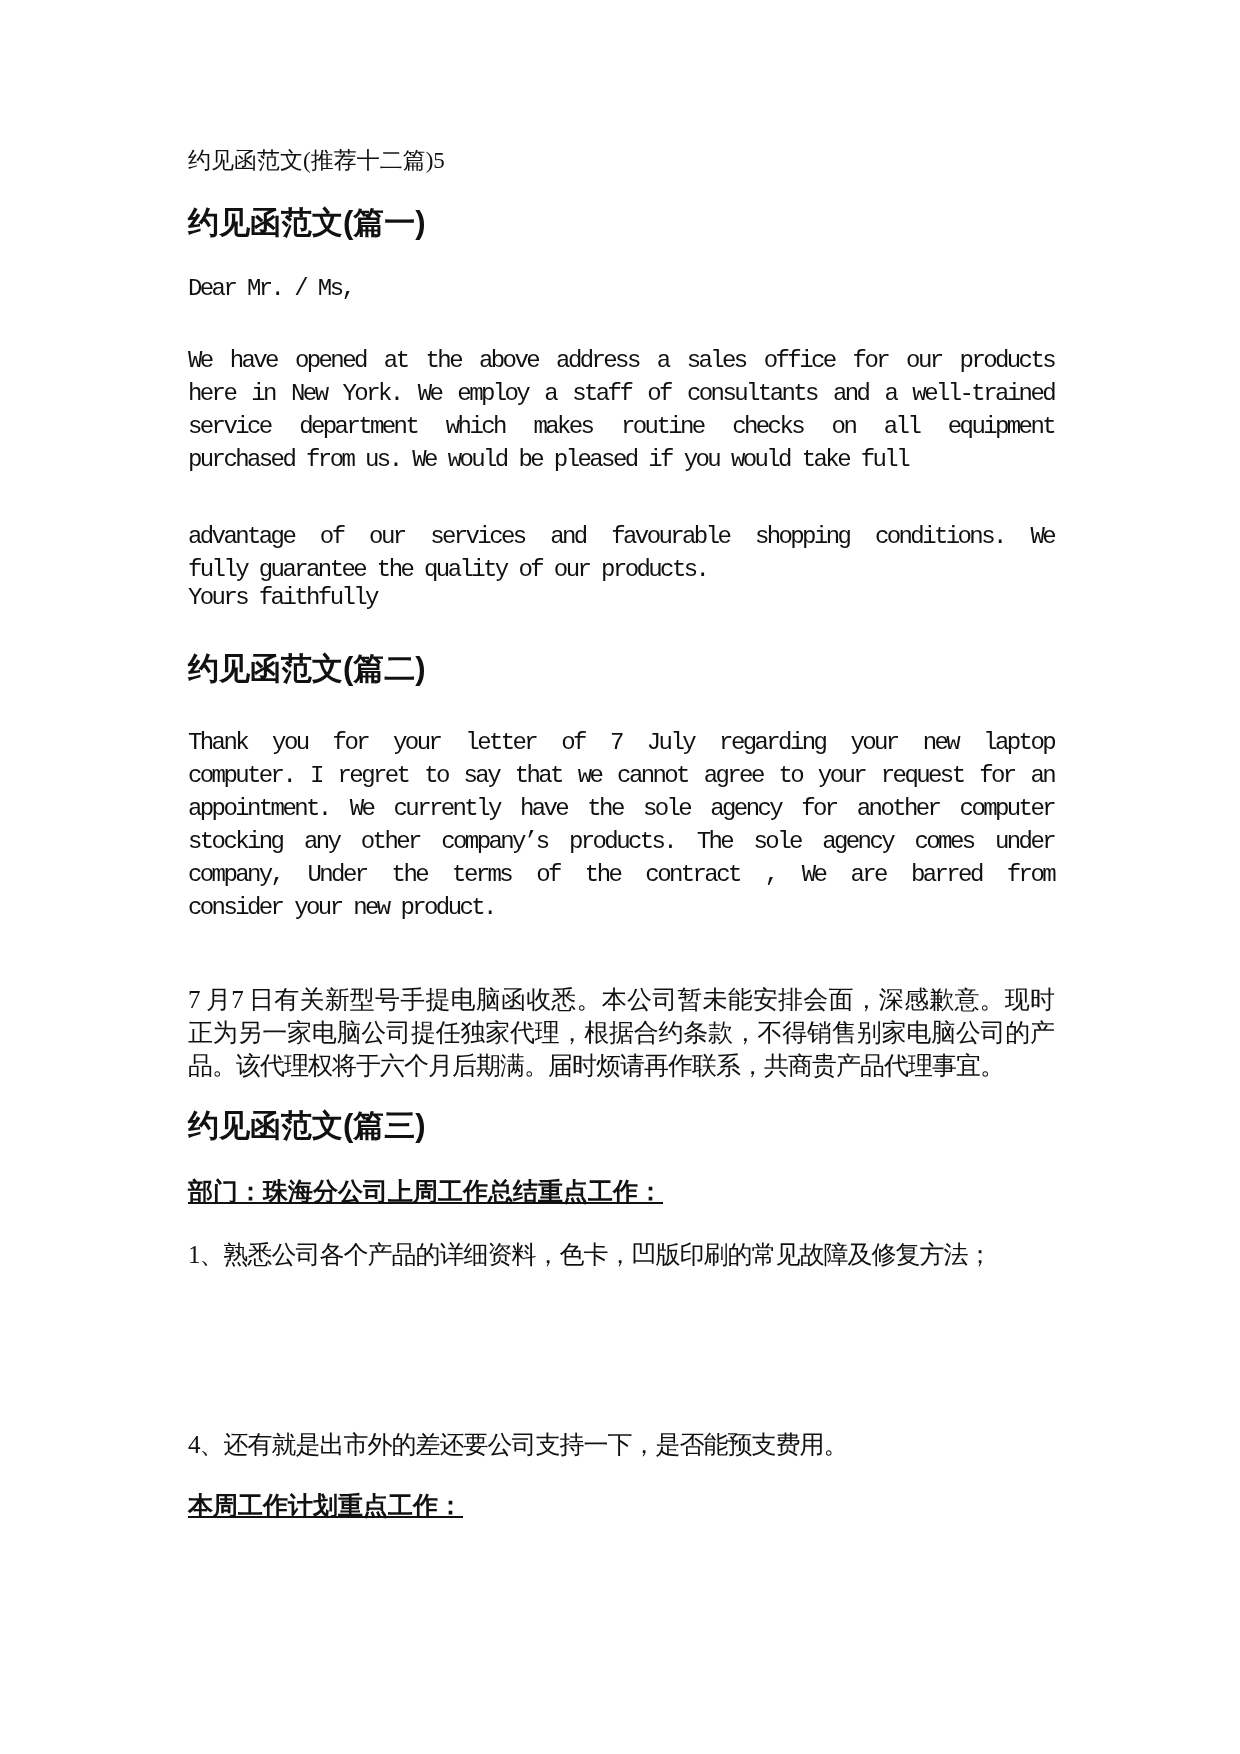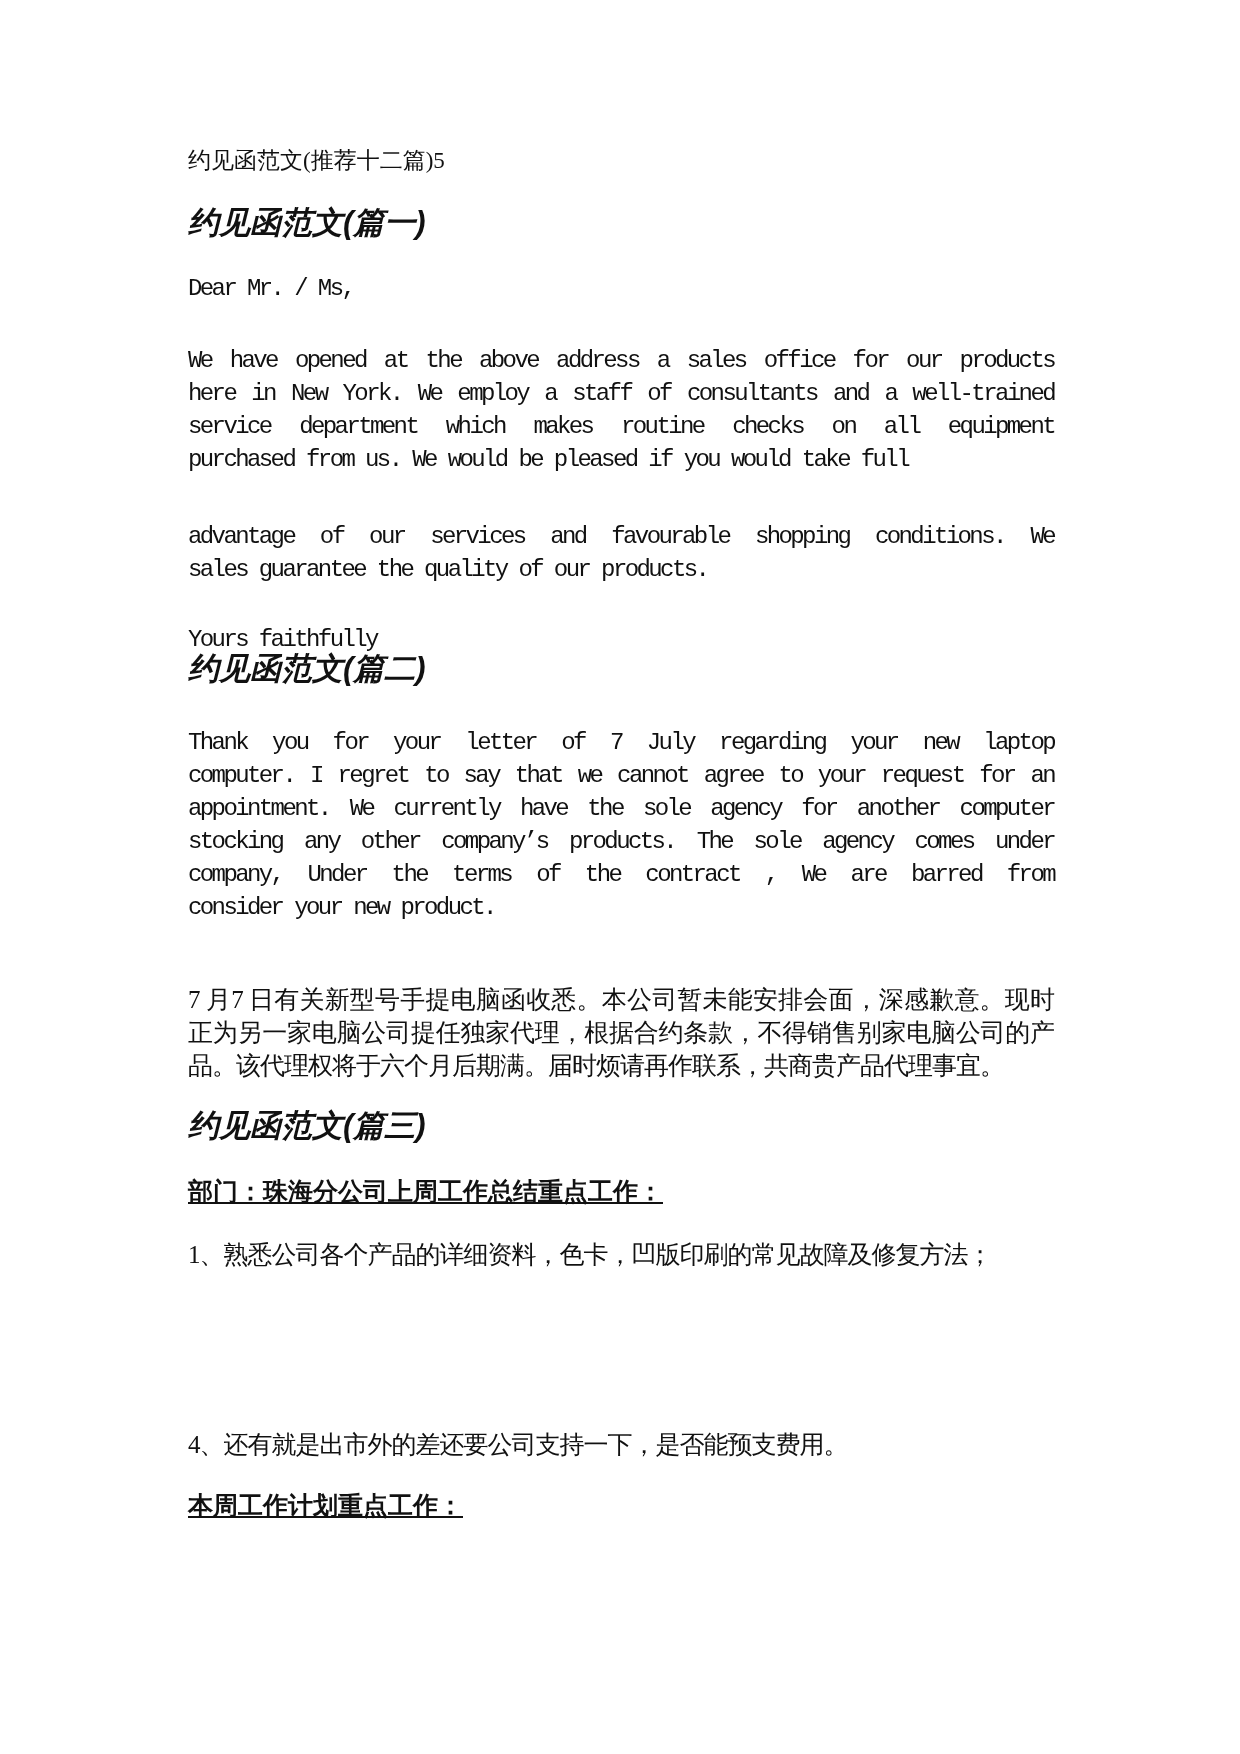--- a/index.html
+++ b/index.html
@@ -44,21 +44,20 @@
     letter-spacing: 0;
   }
   
   .hd {
     font-family: "Liberation Sans", "DejaVu Sans", sans-serif;
     font-size: 31px;
     line-height: 42px;
     font-weight: 700;
     letter-spacing: 0;
     margin: 0;
-    font-style: italic;
   }
   
   .bold-line {
     font-family: "Liberation Sans", "DejaVu Sans", sans-serif;
     font-size: 25px;
     line-height: 33px;
     font-weight: 700;
     letter-spacing: 0;
     text-decoration: underline;
   }
@@ -85,24 +84,24 @@
 
   <div class="blk mono para" style="top:344px">
     <div class="jl">We have opened at the above address a sales office for our products</div>
     <div class="jl">here in New York. We employ a staff of consultants and a well-trained</div>
     <div class="jl">service department which makes routine checks on all equipment</div>
     <div class="ll">purchased from us. We would be pleased if you would take full</div>
   </div>
 
   <div class="blk mono para" style="top:520px">
     <div class="jl">advantage of our services and favourable shopping conditions. We</div>
-    <div class="ll">sales guarantee the quality of our products.</div>
+    <div class="ll">fully guarantee the quality of our products.</div>
   </div>
 
-  <div class="blk mono" style="top:623px">Yours faithfully</div>
+  <div class="blk mono" style="top:581px">Yours faithfully</div>
 
   <div class="blk hd" style="top:648px">约见函范文(篇二)</div>
 
   <div class="blk mono para" style="top:726px">
     <div class="jl">Thank you for your letter of 7 July regarding your new laptop</div>
     <div class="jl">computer. I regret to say that we cannot agree to your request for an</div>
     <div class="jl">appointment. We currently have the sole agency for another computer</div>
     <div class="jl">stocking any other company’s products. The sole agency comes under</div>
     <div class="jl">company, Under the terms of the contract , We are barred from</div>
     <div class="ll">consider your new product.</div>

